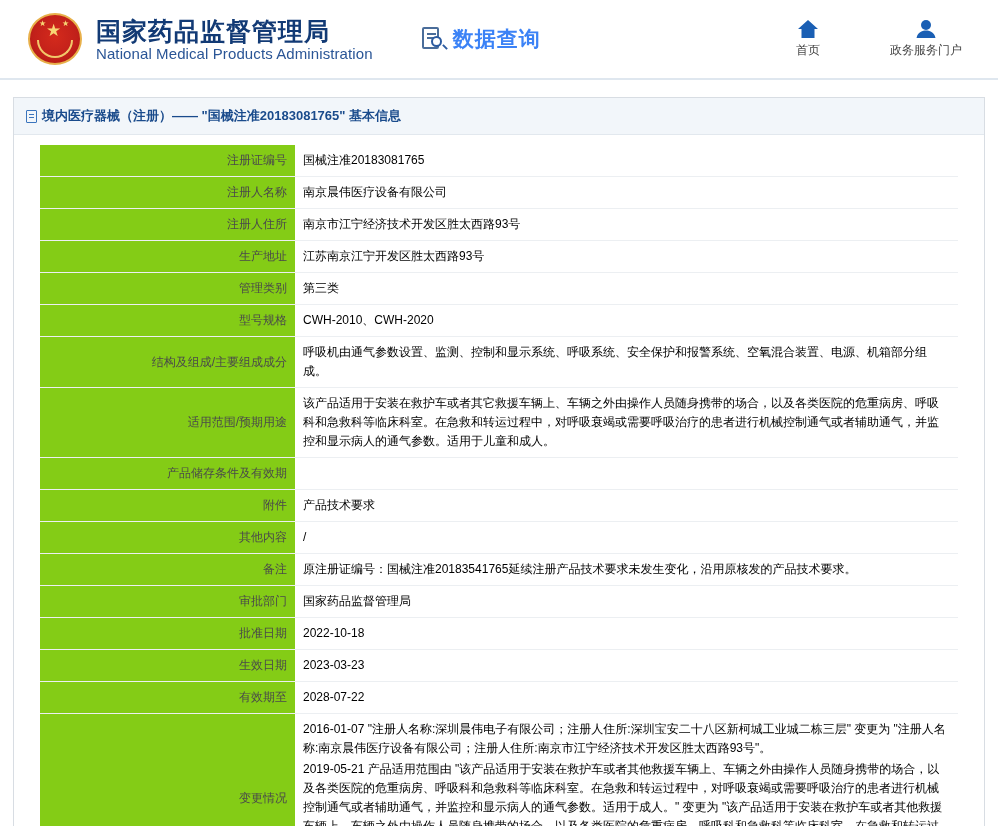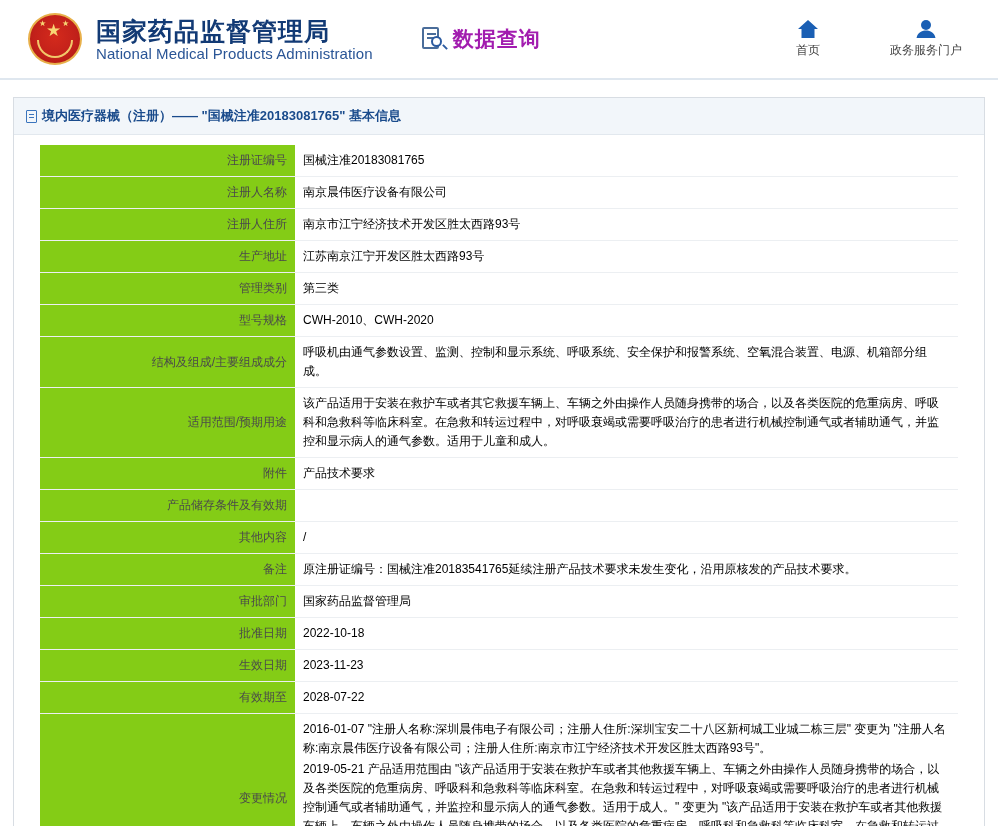--- a/index.html
+++ b/index.html
@@ -108,21 +108,21 @@
     border-radius: 50%;
     background: #fff;
   }
   .query-icon .mag-handle {
     position: absolute; left: 21px; top: 20px;
     width: 6px; height: 2px; background: #2c5ba0;
     transform: rotate(45deg);
   }
   .query-text {
     font-size: 21px;
-    color: #a21caf;
+    color: #3b82f6;
     font-weight: bold;
     font-family: Liberation Mono, monospace;
     letter-spacing: 1px;
   }
   .header-right {
     margin-left: auto;
     display: flex;
     align-items: flex-start;
     gap: 46px;
     padding-right: 10px;
@@ -287,46 +287,46 @@
           </tr>
           <tr class="wrap-row">
             <td class="label">结构及组成/主要组成成分</td>
             <td class="value">呼吸机由通气参数设置、监测、控制和显示系统、呼吸系统、安全保护和报警系统、空氧混合装置、电源、机箱部分组成。</td>
           </tr>
           <tr class="wrap-row">
             <td class="label">适用范围/预期用途</td>
             <td class="value">该产品适用于安装在救护车或者其它救援车辆上、车辆之外由操作人员随身携带的场合，以及各类医院的危重病房、呼吸科和急救科等临床科室。在急救和转运过程中，对呼吸衰竭或需要呼吸治疗的患者进行机械控制通气或者辅助通气，并监控和显示病人的通气参数。适用于儿童和成人。</td>
           </tr>
           <tr>
+            <td class="label">产品储存条件及有效期</td>
+            <td class="value"></td>
+          </tr>
+          <tr>
             <td class="label">附件</td>
             <td class="value">产品技术要求</td>
           </tr>
           <tr>
-            <td class="label">产品储存条件及有效期</td>
-            <td class="value"></td>
-          </tr>
-          <tr>
             <td class="label">其他内容</td>
             <td class="value">/</td>
           </tr>
           <tr>
             <td class="label">备注</td>
             <td class="value">原注册证编号：国械注准20183541765延续注册产品技术要求未发生变化，沿用原核发的产品技术要求。</td>
           </tr>
           <tr>
             <td class="label">审批部门</td>
             <td class="value">国家药品监督管理局</td>
           </tr>
           <tr>
             <td class="label">批准日期</td>
             <td class="value">2022-10-18</td>
           </tr>
           <tr>
             <td class="label">生效日期</td>
-            <td class="value">2023-11-23</td>
+            <td class="value">2023-03-23</td>
           </tr>
           <tr>
             <td class="label">有效期至</td>
             <td class="value">2028-07-22</td>
           </tr>
           <tr class="wrap-row">
             <td class="label">变更情况</td>
             <td class="value">
               <p class="change-para">2016-01-07  "注册人名称:深圳晨伟电子有限公司；注册人住所:深圳宝安二十八区新柯城工业城二栋三层" 变更为 "注册人名称:南京晨伟医疗设备有限公司；注册人住所:南京市江宁经济技术开发区胜太西路93号"。</p>
               <p class="change-para">2019-05-21 产品适用范围由 "该产品适用于安装在救护车或者其他救援车辆上、车辆之外由操作人员随身携带的场合，以及各类医院的危重病房、呼吸科和急救科等临床科室。在急救和转运过程中，对呼吸衰竭或需要呼吸治疗的患者进行机械控制通气或者辅助通气，并监控和显示病人的通气参数。适用于成人。" 变更为 "该产品适用于安装在救护车或者其他救援车辆上、车辆之外由操作人员随身携带的场合，以及各类医院的危重病房、呼吸科和急救科等临床科室。在急救和转运过程中，对呼吸衰竭或需要呼吸治疗的患者进行机械控制通气或者辅助通气，并监控和显示病人的通气参数。适用于儿童和成人。"</p>

